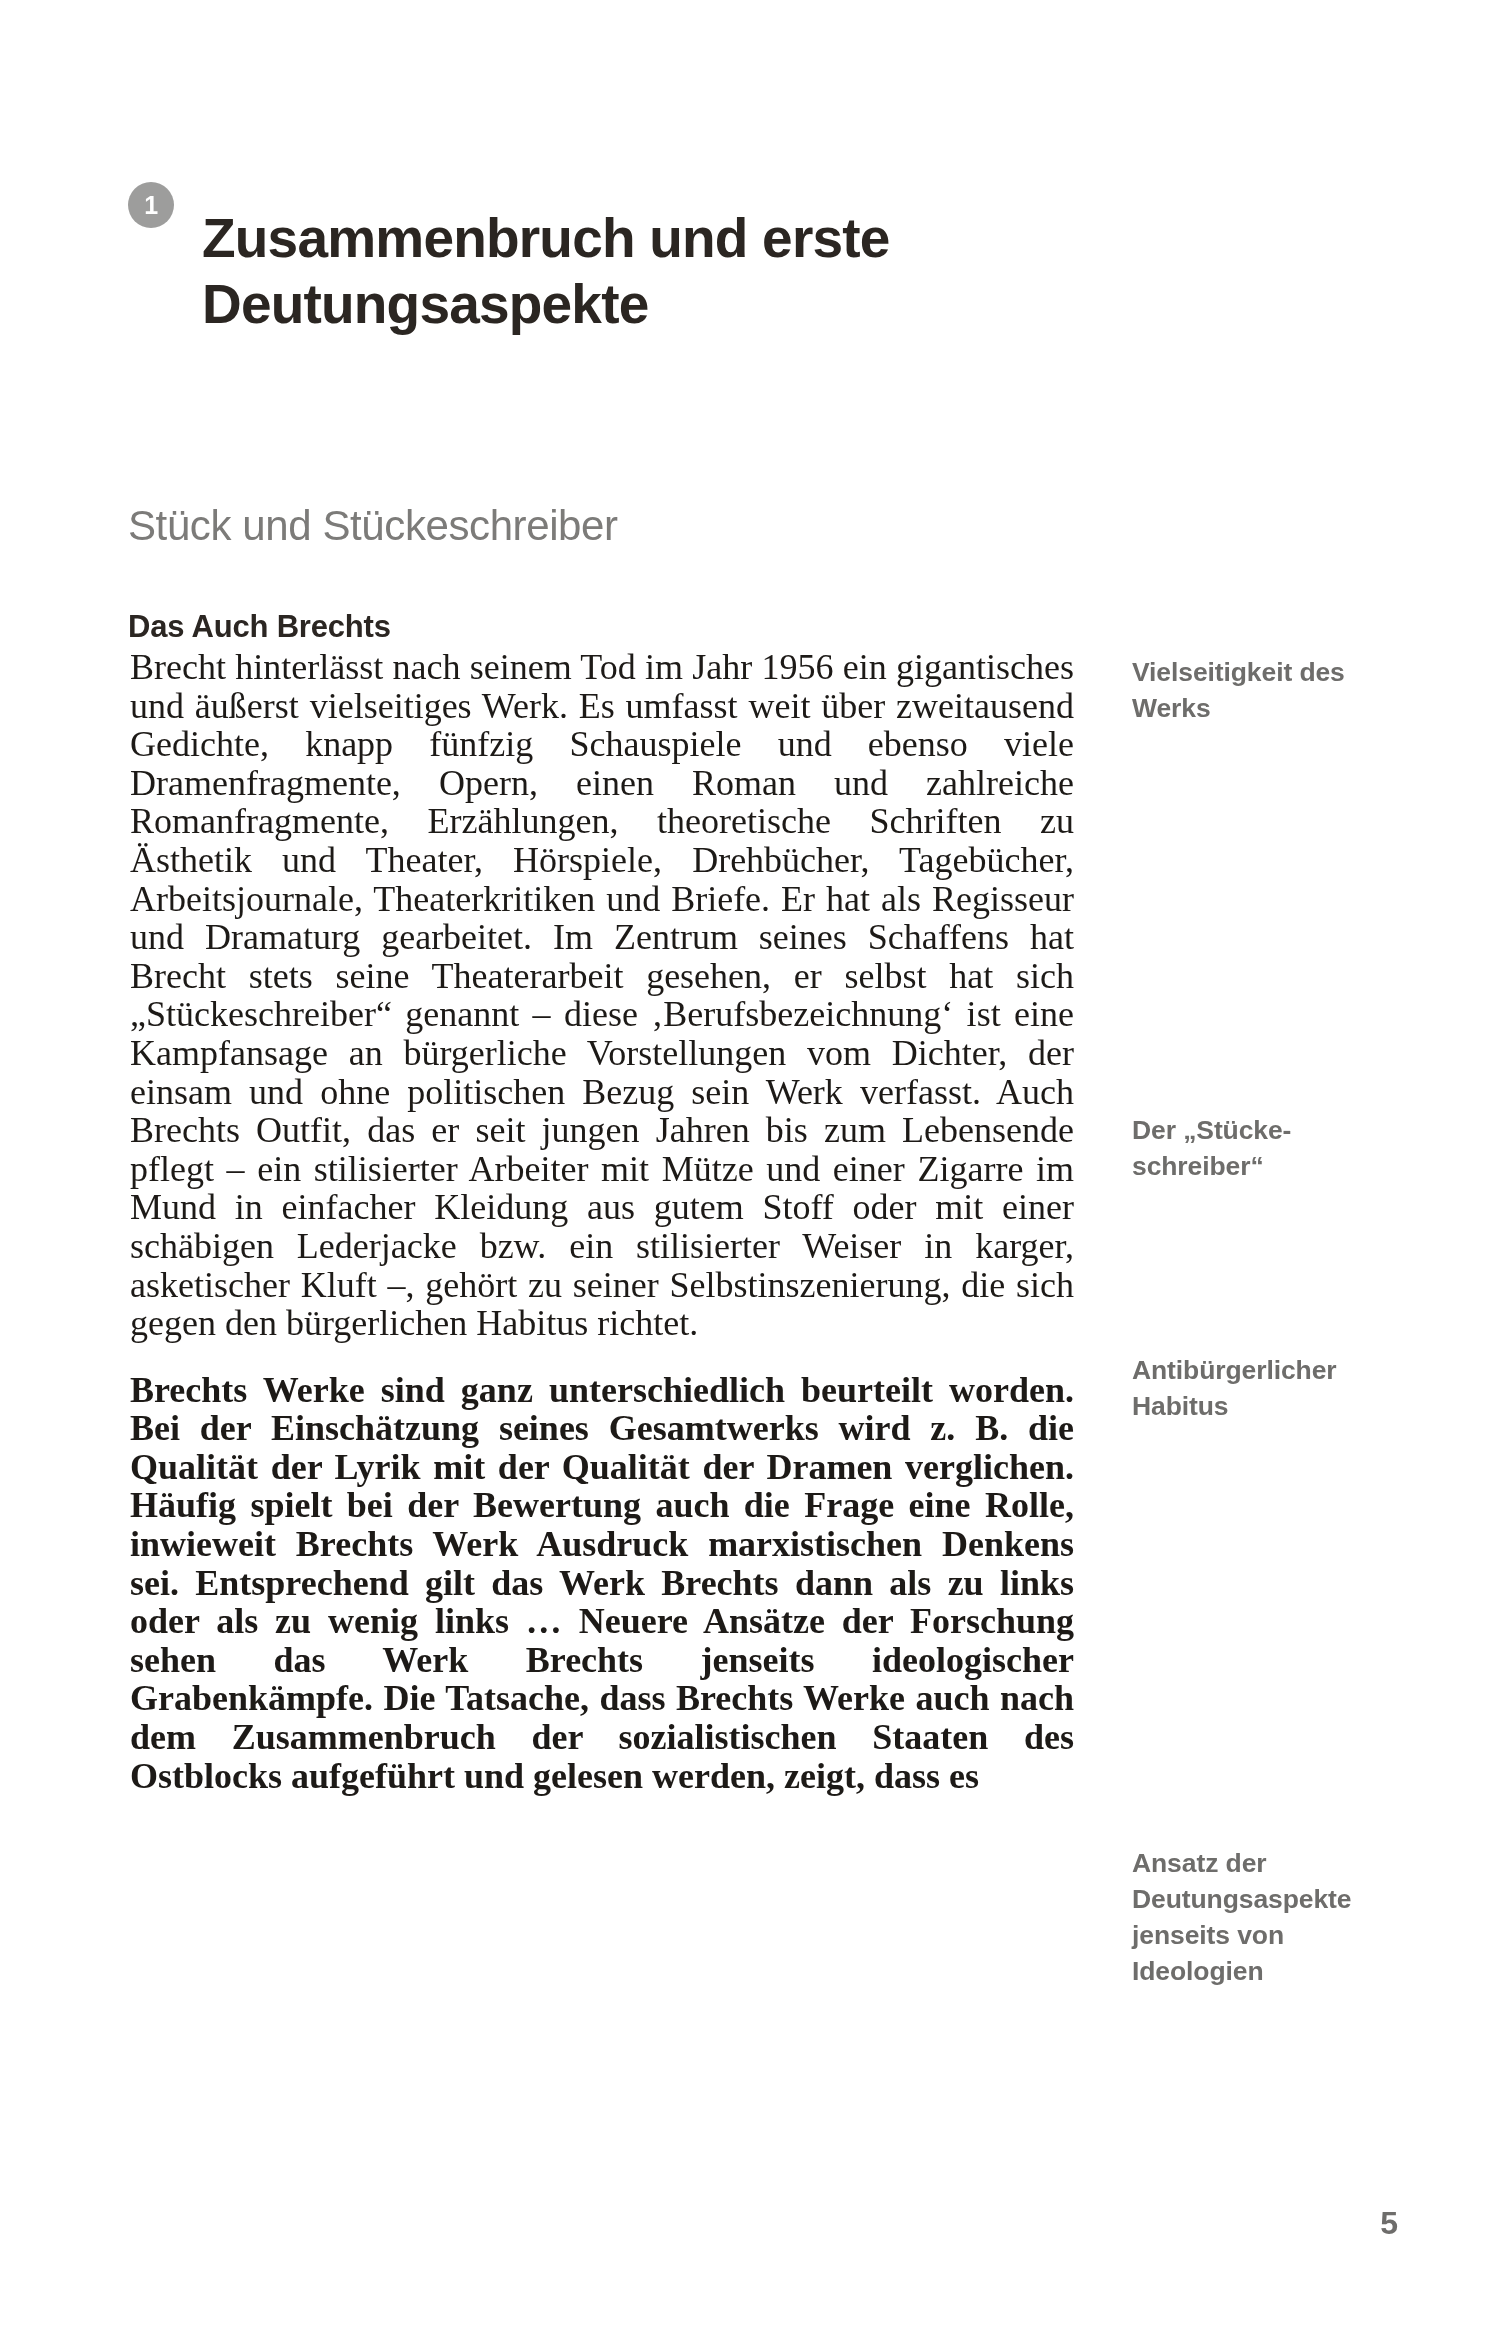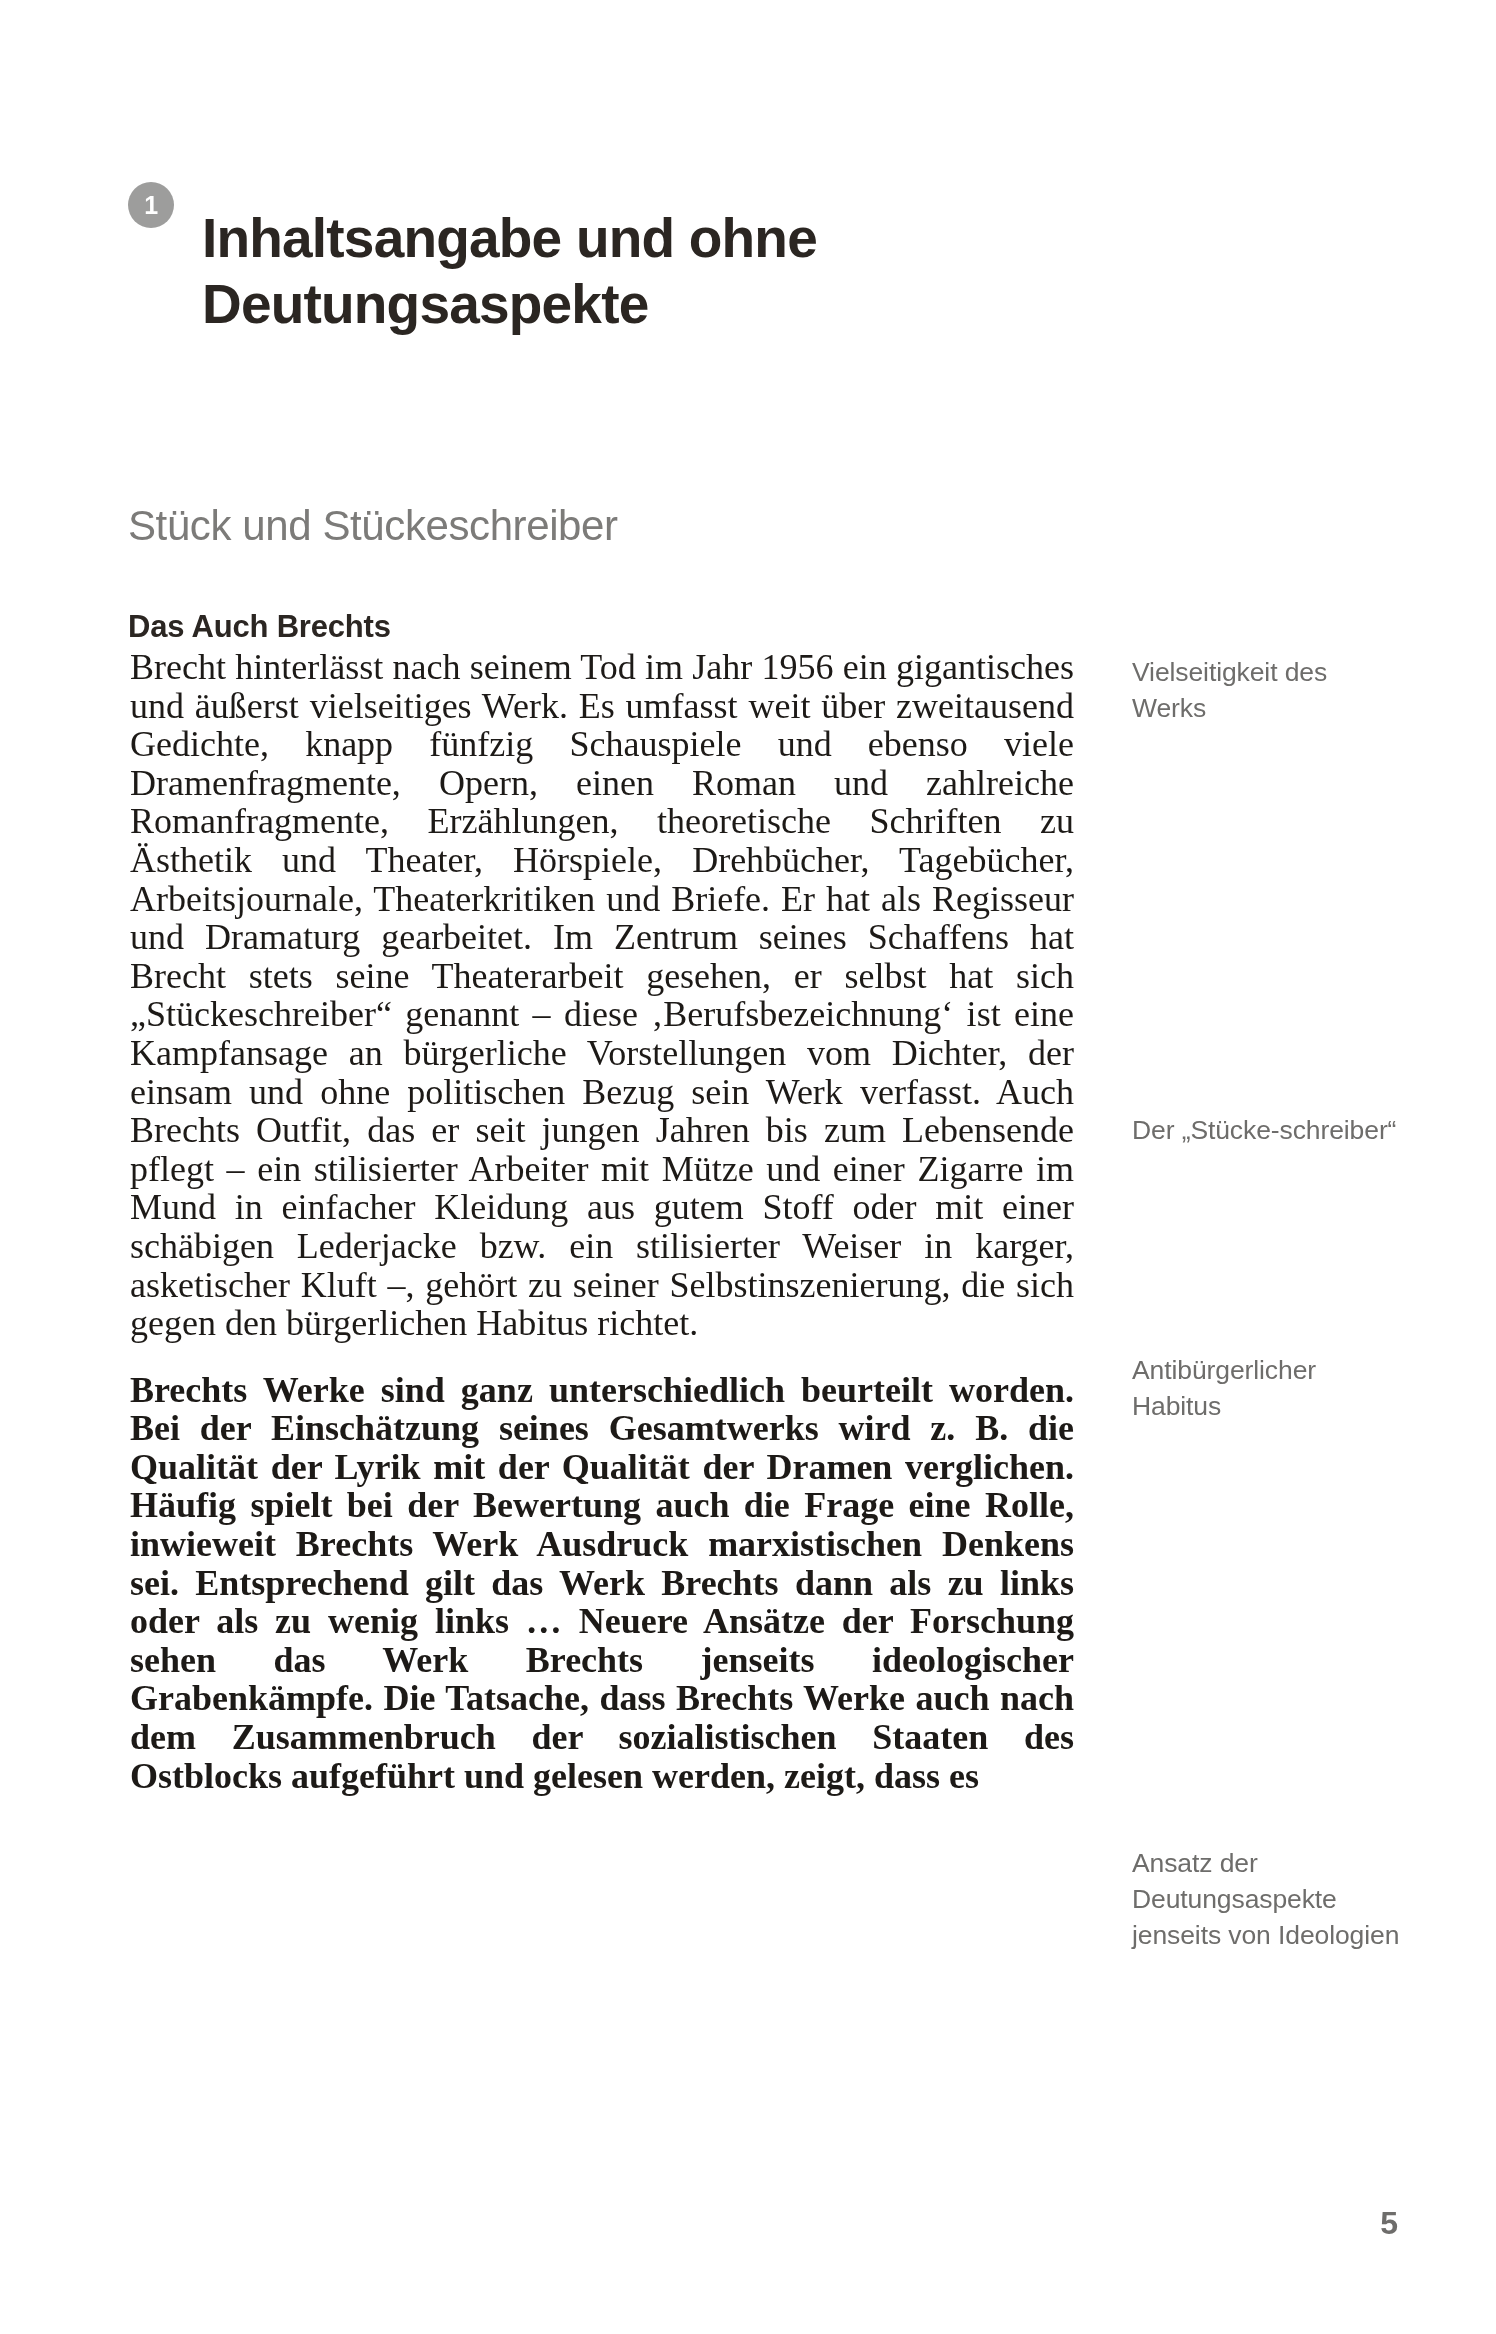--- a/index.html
+++ b/index.html
@@ -112,21 +112,21 @@
   
   .margin-col {
     position: absolute;
     left: 1132px;
     top: 0;
     width: 268px;
   }
   .margin-note {
     position: absolute;
     font-family: "Liberation Sans", sans-serif;
-    font-weight: 400;
+    font-weight: 700;
     font-size: 26.5px;
     line-height: 36px;
     color: #6e6d6b;
     letter-spacing: -0.1px;
     width: 268px;
   }
   .note-1 { top: 654px; }
   .note-2 { top: 1112px; }
   .note-3 { top: 1352px; }
   .note-4 { top: 1845px; }
@@ -143,21 +143,21 @@
     text-align: right;
   }
 </style>
 </head>
 <body>
 
 <div class="page">
 
   <div class="chapter-head">
     <div class="chapter-badge">1</div>
-    <h1 class="chapter-title">Inhaltsangabe und ohne Deutungsaspekte</h1>
+    <h1 class="chapter-title">Zusammenbruch und erste Deutungsaspekte</h1>
   </div>
 
   <h2 class="section-head">Stück und Stückeschreiber</h2>
 
   <h3 class="sub-head">Das Auch Brechts</h3>
 
   <div class="body-col">
     <p class="para">Brecht hinterlässt nach seinem Tod im Jahr 1956 ein gigantisches und äußerst vielseitiges Werk. Es umfasst weit über zweitausend Gedichte, knapp fünfzig Schauspiele und ebenso viele Dramenfragmente, Opern, einen Roman und zahlreiche Romanfragmente, Erzählungen, theoretische Schriften zu Ästhetik und Theater, Hörspiele, Drehbücher, Tagebücher, Arbeitsjournale, Theaterkritiken und Briefe. Er hat als Regisseur und Dramaturg gearbeitet. Im Zentrum seines Schaffens hat Brecht stets seine Theaterarbeit gesehen, er selbst hat sich „Stückeschreiber“ genannt – diese ‚Berufsbezeichnung‘ ist eine Kampfansage an bürgerliche Vorstellungen vom Dichter, der einsam und ohne politischen Bezug sein Werk verfasst. Auch Brechts Outfit, das er seit jungen Jahren bis zum Lebensende pflegt – ein stilisierter Arbeiter mit Mütze und einer Zigarre im Mund in einfacher Kleidung aus gutem Stoff oder mit einer schäbigen Lederjacke bzw. ein stilisierter Weiser in karger, asketischer Kluft –, gehört zu seiner Selbstinszenierung, die sich gegen den bürgerlichen Habitus richtet.</p>
     <p class="para para-last">Brechts Werke sind ganz unterschiedlich beurteilt worden. Bei der Einschätzung seines Gesamtwerks wird z. B. die Qualität der Lyrik mit der Qualität der Dramen verglichen. Häufig spielt bei der Bewertung auch die Frage eine Rolle, inwieweit Brechts Werk Ausdruck marxistischen Denkens sei. Entsprechend gilt das Werk Brechts dann als zu links oder als zu wenig links … Neuere Ansätze der Forschung sehen das Werk Brechts jenseits ideologischer Grabenkämpfe. Die Tatsache, dass Brechts Werke auch nach dem Zusammenbruch der sozialistischen Staaten des Ostblocks aufgeführt und gelesen werden, zeigt, dass es</p>
   </div>

